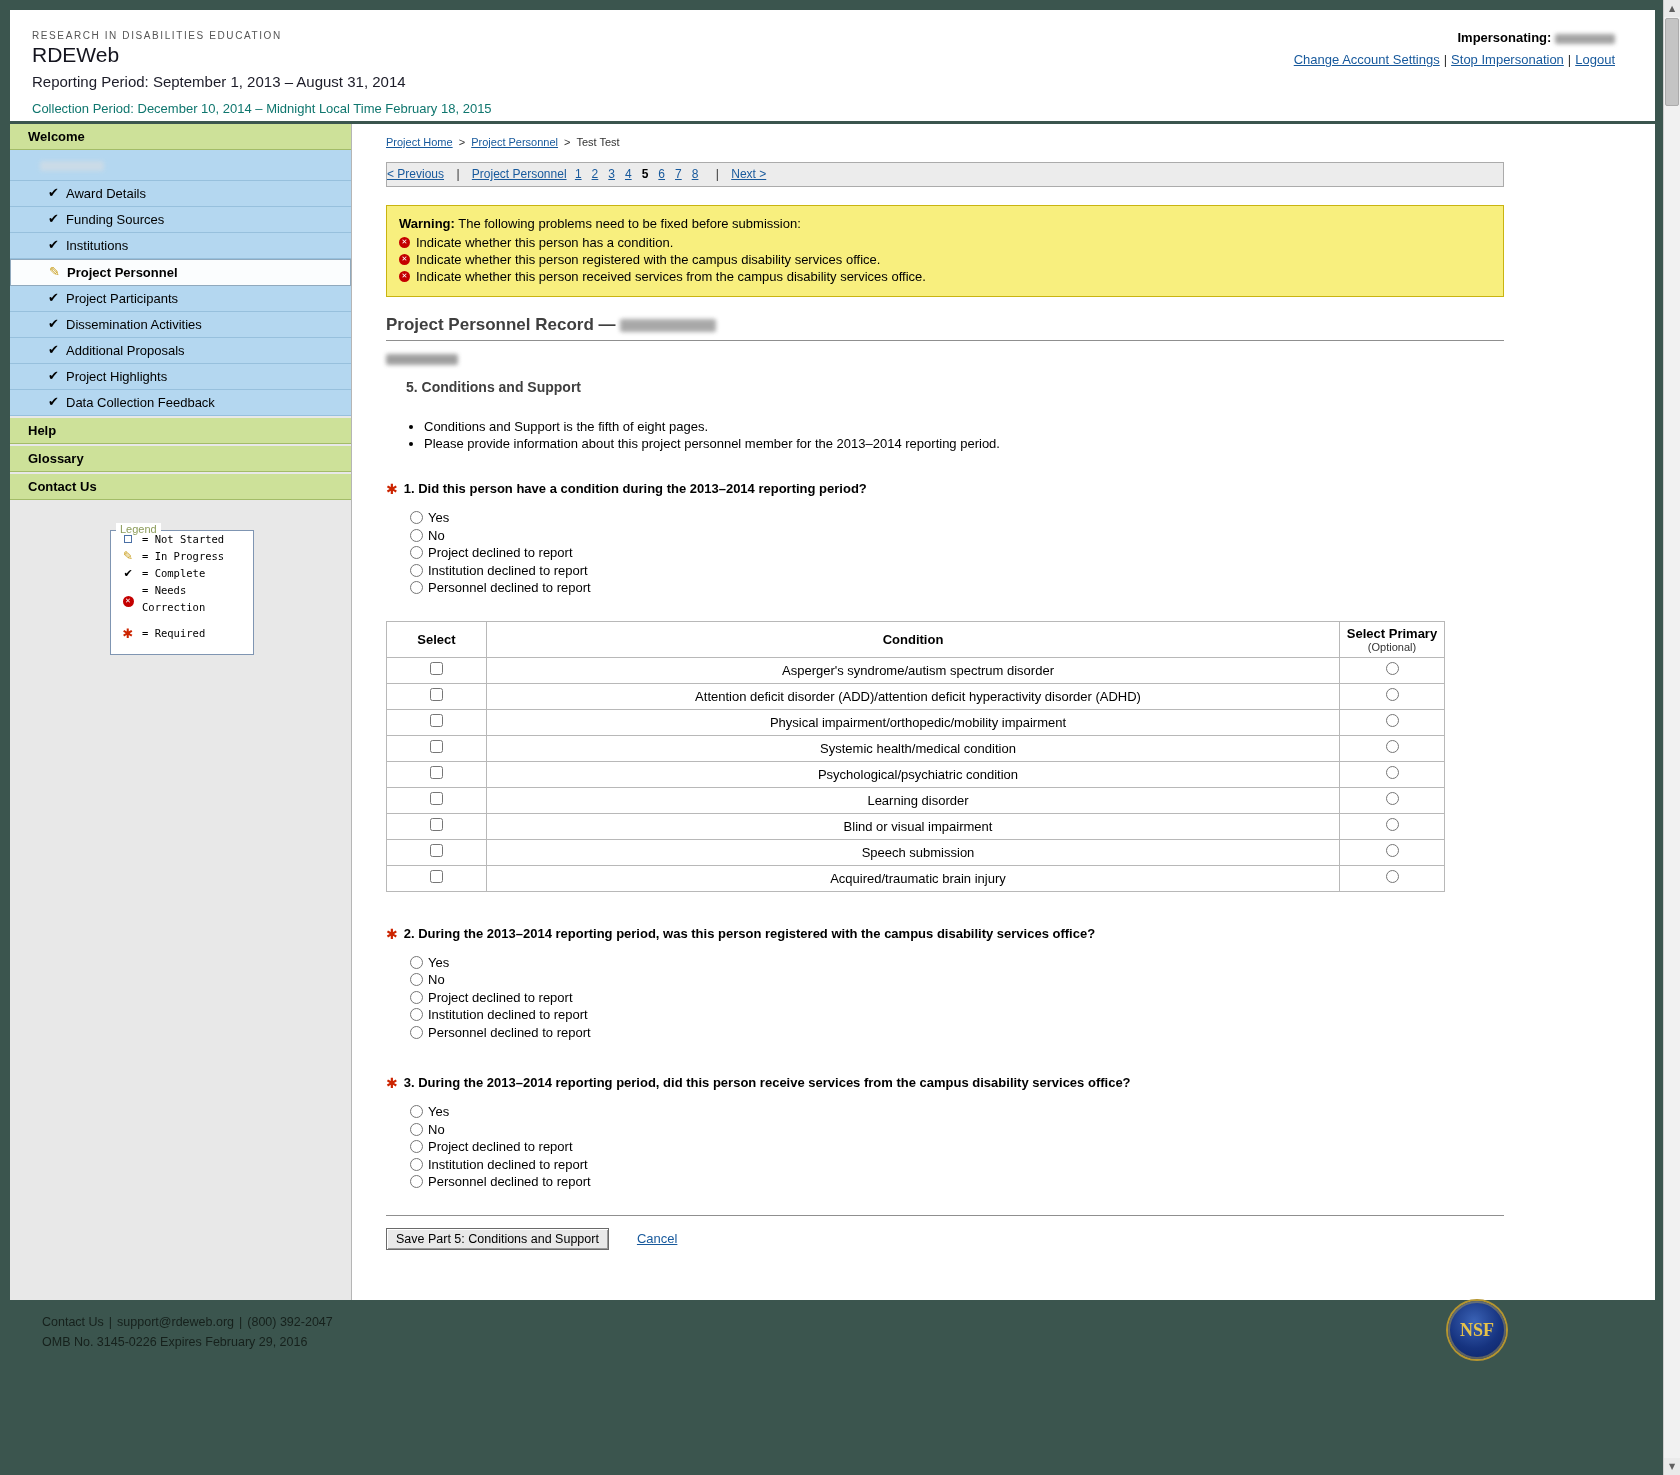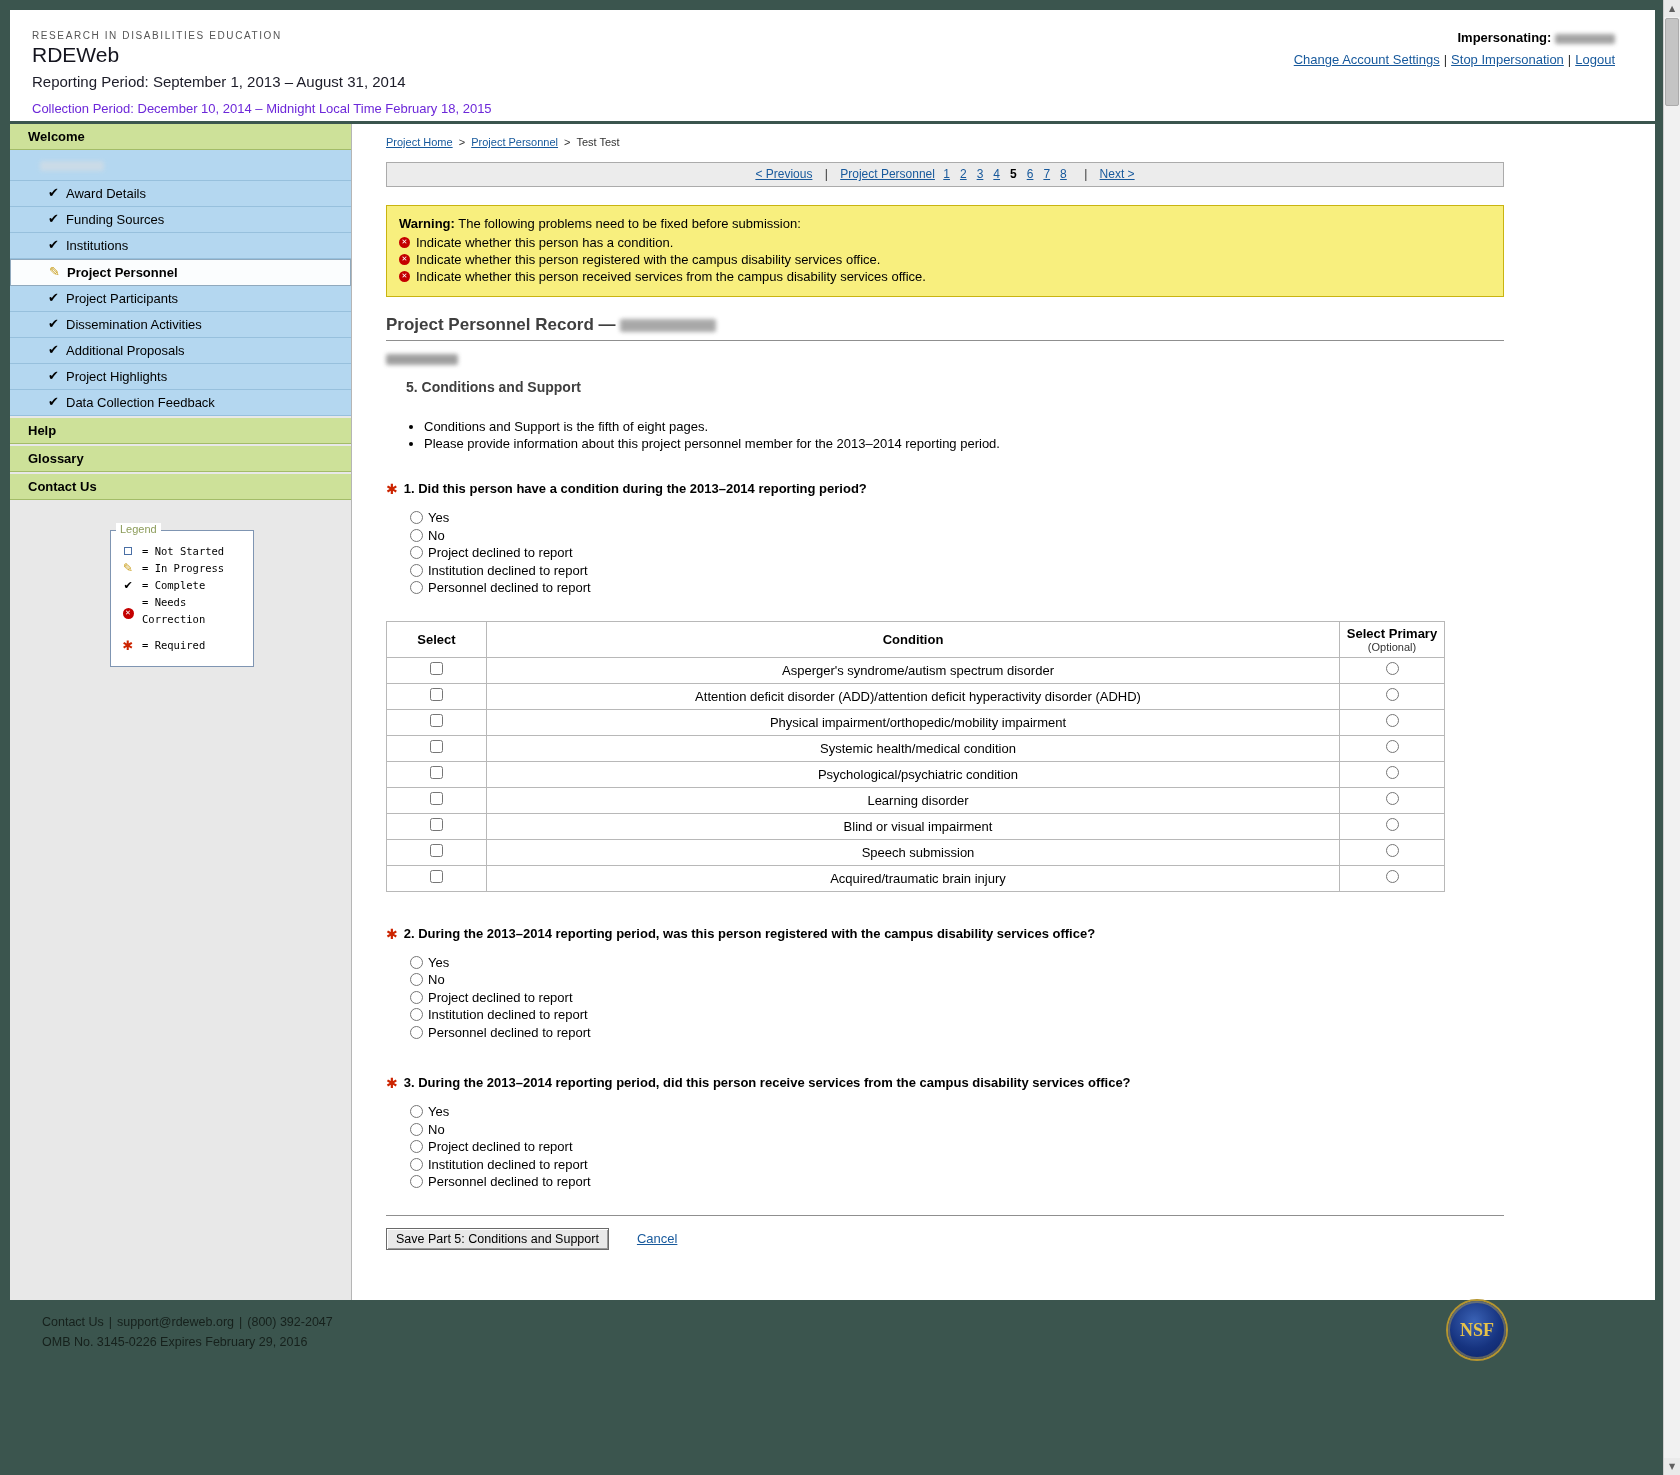--- a/index.html
+++ b/index.html
@@ -13,21 +13,21 @@
   a{ color:#17599c; text-decoration:underline; cursor:pointer; }
 
   
   .app{ position:absolute; left:10px; top:10px; width:1645px; background:#fff; }
 
   
   .hdr{ position:relative; height:114px; padding:20px 0 12px 22px; border-bottom:3px solid #3b554e; background:#fff; }
   .brand{ font-size:10px; letter-spacing:1.6px; color:#555; }
   .apptitle{ font-size:21px; color:#14141e; margin-top:2px; }
   .rep{ font-size:15px; color:#1c1c28; margin-top:6px; }
-  .coll{ font-size:13px; color:#6d28d9; margin-top:11px; }
+  .coll{ font-size:13px; color:#0f766e; margin-top:11px; }
   .hdr-right{ position:absolute; top:20px; right:40px; text-align:right; font-size:13px; }
   .imp-line b{ font-weight:bold; }
   .acct-links{ margin-top:7px; }
   .sep{ color:#333; margin:0 4px; text-decoration:none; }
 
   
   .row{ display:flex; align-items:stretch; }
   .sidebar{ width:342px; flex:none; background:#e8e8e8; min-height:1176px; border-right:1px solid #b5b5b5; }
   .content{ flex:1; background:#fff; padding:12px 0 40px 34px; }
   .inner{ width:1118px; }
@@ -35,39 +35,39 @@
   
   .nav-h{ background:#cde199; border-bottom:1px solid #a3bc68; padding:5px 0 5px 18px; font-weight:bold; font-size:13px; cursor:pointer; }
   .nav-h.gap{ margin-top:2px; }
   .nav-i{ position:relative; background:#b4d7f0; border-bottom:1px solid #97c0dd; padding:5px 0 5px 56px; font-size:13px; cursor:pointer; }
   .nav-i .ic{ position:absolute; left:38px; top:4px; font-family:"DejaVu Sans",sans-serif; font-size:13px; }
   .nav-i .ic.pencil{ color:#c79a12; }
   .nav-i.award{ padding:7px 0 8px 30px; }
   .nav-i.sel{ background:#fbfdfe; border:1px solid #90a9bd; font-weight:bold; }
 
   
-  .legend{ position:relative; margin:30px 0 0 100px; width:144px; background:#fff; border:1px solid #7f95b2; padding:12px 8px 12px 10px; }
+  .legend{ position:relative; margin:30px 0 0 100px; width:144px; background:#fff; border:1px solid #7f95b2; padding:0 8px 12px 10px; }
   .legend .cap{ position:absolute; top:-8px; left:5px; background:#fff; padding:0 4px; font-size:11px; color:#8c9c5a; }
   .lg-row{ display:flex; align-items:center; gap:7px; font-family:"DejaVu Sans Mono",monospace; font-size:10.5px; line-height:17px; }
   .lg-row.last{ margin-top:9px; }
   .lg-ic{ width:14px; flex:none; text-align:center; font-family:"DejaVu Sans",sans-serif; }
   .sq{ display:inline-block; width:8px; height:8px; border:1px solid #4a6fa5; background:#fff; }
   .pencil-lg{ color:#c79a12; font-size:12px; }
   .chk-lg{ color:#000; font-size:11px; }
   .redx{ display:inline-flex; width:11px; height:11px; border-radius:50%; background:#c40000; color:#fff; align-items:center; justify-content:center; font-size:7px; font-family:"DejaVu Sans",sans-serif; flex:none; }
   .req-lg{ color:#cc2400; font-size:13px; }
 
   
   .crumbs{ font-size:11px; color:#333; }
   .crumbs a{ font-size:11px; }
   .bsep{ margin:0 3px; color:#333; }
   .bcur{ color:#333; }
 
   
-  .pager{ margin-top:14px; height:25px; line-height:23px; background:#ececec; border:1px solid #ababab; text-align:center; font-size:12px; }
+  .pager{ margin-top:14px; height:25px; line-height:23px; background:#ececec; border:1px solid #ababab; font-size:12px; }
   .pager a{ font-size:12px; }
   .psep{ margin:0 9px; color:#333; }
   .pgn{ margin:0 5px; }
   .pgn.cur{ font-weight:bold; color:#000; text-decoration:none; }
 
   
   .warnbox{ margin-top:18px; background:#f8ef7e; border:1px solid #c9b411; padding:10px 12px 11px; font-size:13px; }
   .wline{ margin-bottom:3px; }
   .wi{ display:flex; align-items:center; gap:6px; line-height:17px; }
 

